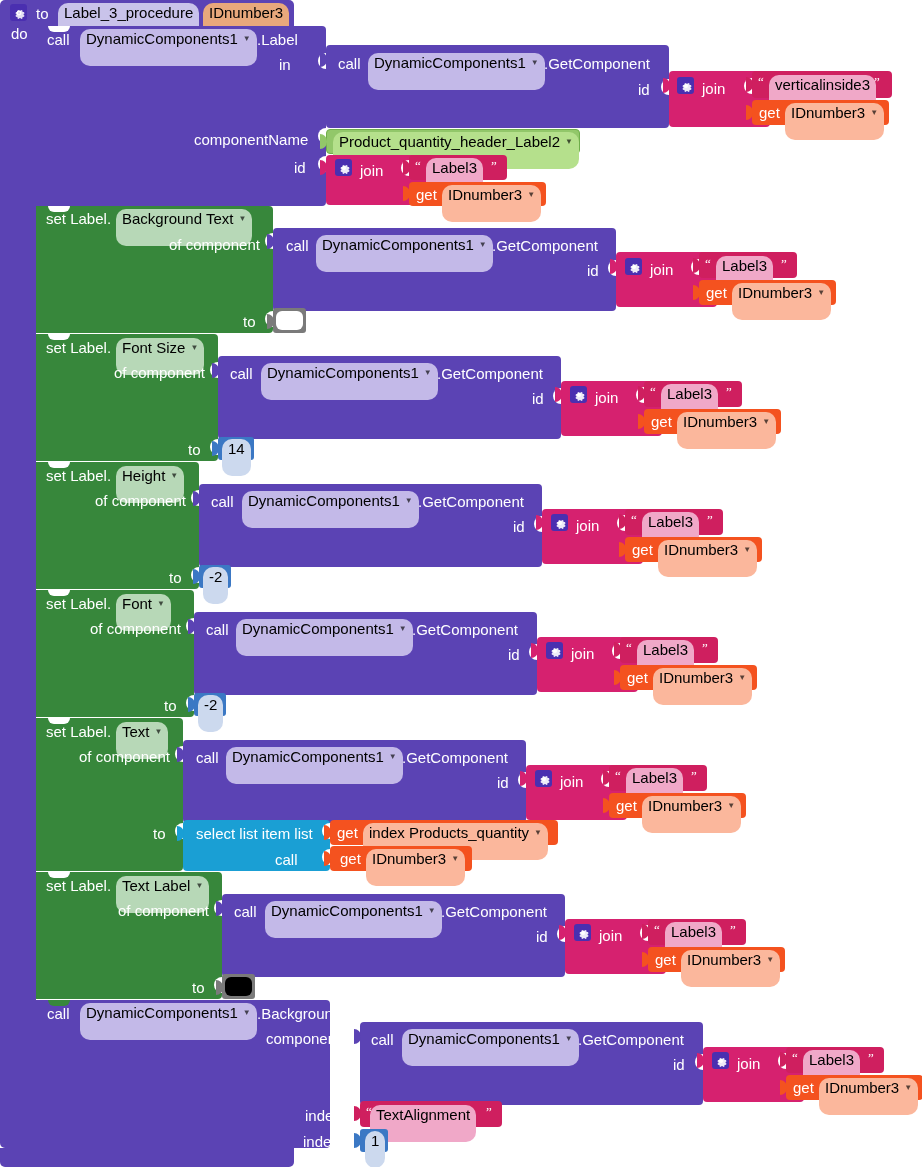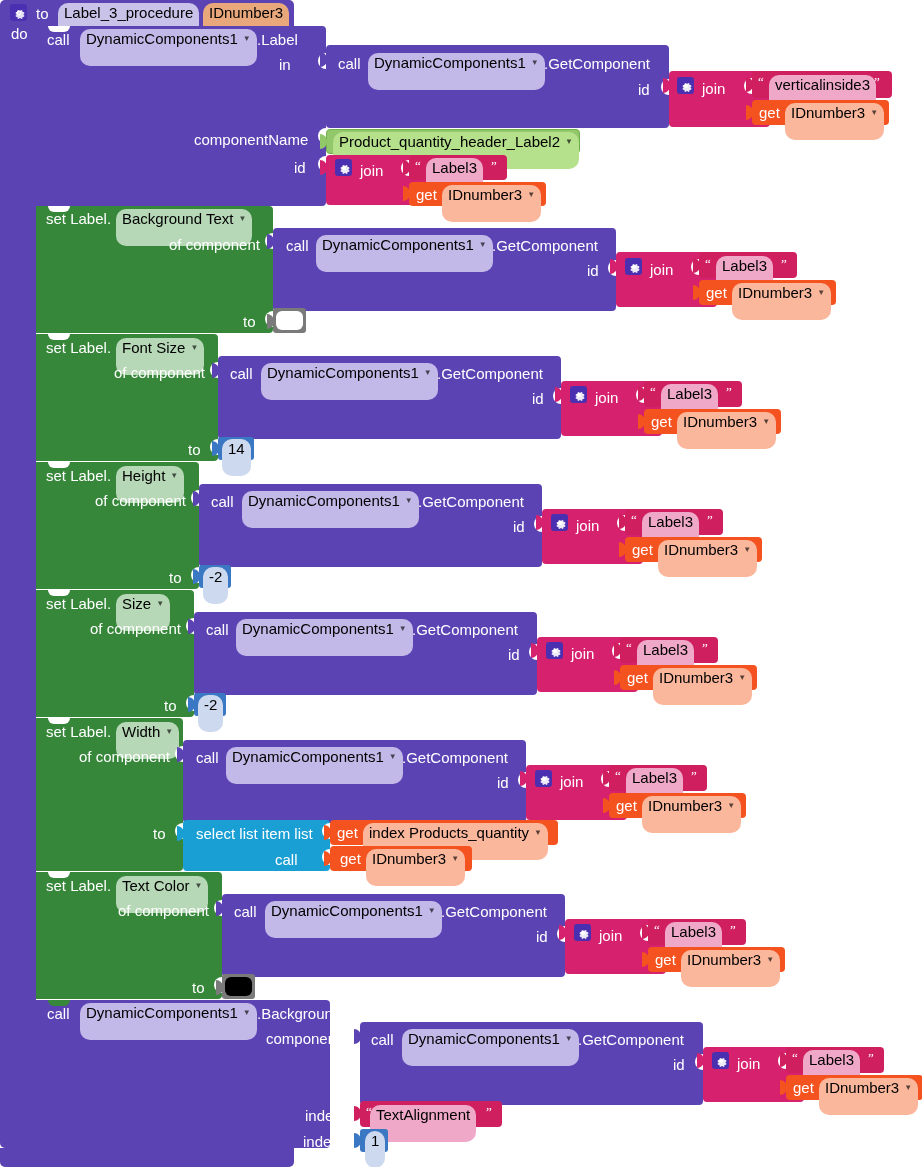--- a/index.html
+++ b/index.html
@@ -377,21 +377,21 @@
   <div class="body blue" style="left:199px;top:565px;width:32px;height:23px;border-radius:3px;"></div>
   <div class="plug-l" style="left:193px;top:569px;background:#3b78c4;"></div>
   <div class="pill" style="left:203px;top:567px;background:#ccd9ee;">
       <span>-2</span>
     </div>
 
   <div class="body green" style="left:36px;top:590px;width:158px;height:127px;border-radius:0 4px 4px 0;"></div>
   <div class="inner-notch" style="left:48px;top:590px;background:#ffffff;"></div>
   <div class="lbl" style="left:46px;top:596px;">set Label.</div>
   <div class="pill pill-prop" style="left:116px;top:594px;">
-      <span>Size</span>
+      <span>Font</span>
       <span class="caret">▼</span>
     </div>
   <div class="lbl" style="left:90px;top:621px;">of component</div>
   <div style="position:absolute;left:186px;top:618px;width:8px;height:16px;background:#ffffff;border-radius:8px 0 0 8px;"></div>
   <div class="lbl" style="left:164px;top:698px;">to</div>
   <div style="position:absolute;left:186px;top:695px;width:8px;height:16px;background:#ffffff;border-radius:8px 0 0 8px;"></div>
 
   <div class="body purple" style="left:194px;top:612px;width:343px;height:83px;"></div>
   <div class="plug-l" style="left:188px;top:619px;background:#5b43b4;"></div>
   <div class="lbl" style="left:206px;top:622px;">call</div>
@@ -431,21 +431,21 @@
   <div class="body blue" style="left:194px;top:693px;width:32px;height:23px;border-radius:3px;"></div>
   <div class="plug-l" style="left:188px;top:697px;background:#3b78c4;"></div>
   <div class="pill" style="left:198px;top:695px;background:#ccd9ee;">
       <span>-2</span>
     </div>
 
   <div class="body green" style="left:36px;top:718px;width:147px;height:153px;border-radius:0 4px 4px 0;"></div>
   <div class="inner-notch" style="left:48px;top:718px;background:#ffffff;"></div>
   <div class="lbl" style="left:46px;top:724px;">set Label.</div>
   <div class="pill pill-prop" style="left:116px;top:722px;">
-      <span>Width</span>
+      <span>Text</span>
       <span class="caret">▼</span>
     </div>
   <div class="lbl" style="left:79px;top:749px;">of component</div>
   <div style="position:absolute;left:175px;top:746px;width:8px;height:16px;background:#ffffff;border-radius:8px 0 0 8px;"></div>
   <div class="lbl" style="left:153px;top:826px;">to</div>
   <div style="position:absolute;left:175px;top:823px;width:8px;height:16px;background:#ffffff;border-radius:8px 0 0 8px;"></div>
 
   <div class="body purple" style="left:183px;top:740px;width:343px;height:83px;"></div>
   <div class="plug-l" style="left:177px;top:747px;background:#5b43b4;"></div>
   <div class="lbl" style="left:196px;top:750px;">call</div>
@@ -502,21 +502,21 @@
   <div class="lbl" style="left:340px;top:851px;">get</div>
   <div class="pill pill-get" style="left:366px;top:849px;">
       <span>IDnumber3</span>
       <span class="caret">▼</span>
     </div>
 
   <div class="body green" style="left:36px;top:872px;width:186px;height:127px;border-radius:0 4px 4px 0;"></div>
   <div class="inner-notch" style="left:48px;top:872px;background:#ffffff;"></div>
   <div class="lbl" style="left:46px;top:878px;">set Label.</div>
   <div class="pill pill-prop" style="left:116px;top:876px;">
-      <span>Text Color</span>
+      <span>Text Label</span>
       <span class="caret">▼</span>
     </div>
   <div class="lbl" style="left:118px;top:903px;">of component</div>
   <div style="position:absolute;left:214px;top:900px;width:8px;height:16px;background:#ffffff;border-radius:8px 0 0 8px;"></div>
   <div class="lbl" style="left:192px;top:980px;">to</div>
   <div style="position:absolute;left:214px;top:977px;width:8px;height:16px;background:#ffffff;border-radius:8px 0 0 8px;"></div>
 
   <div class="body purple" style="left:222px;top:894px;width:343px;height:83px;"></div>
   <div class="plug-l" style="left:216px;top:901px;background:#5b43b4;"></div>
   <div class="lbl" style="left:234px;top:904px;">call</div>

